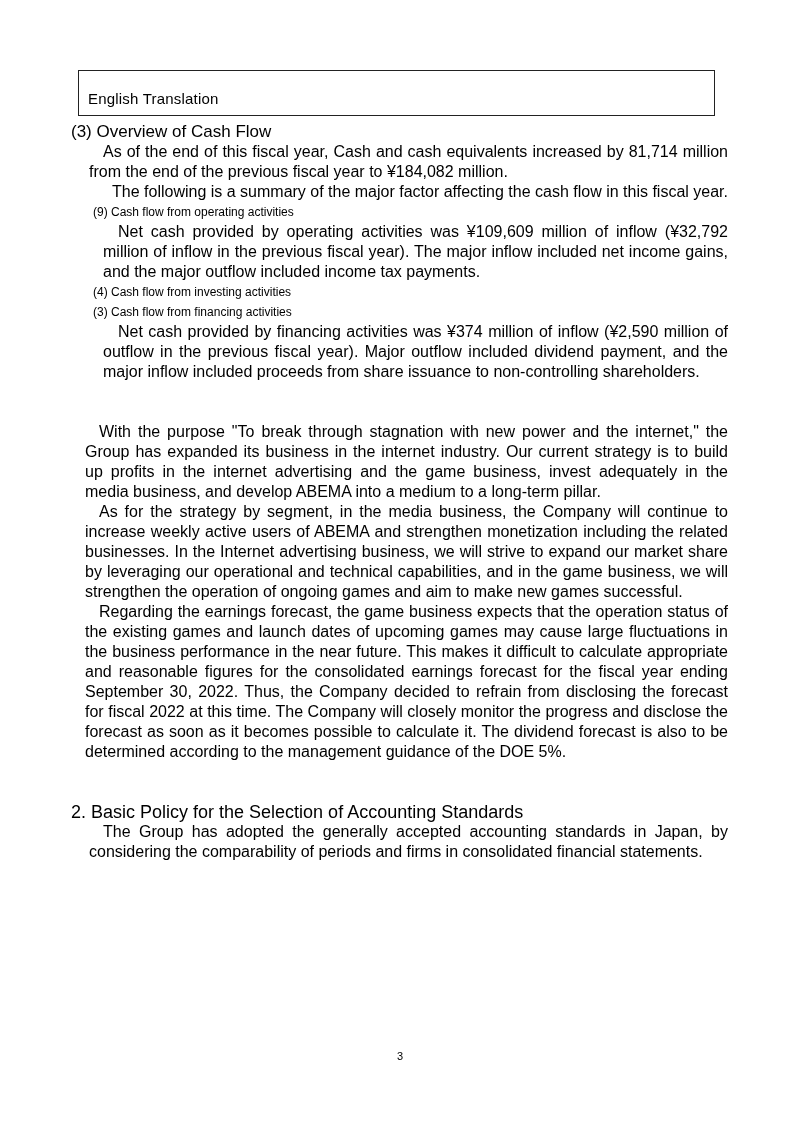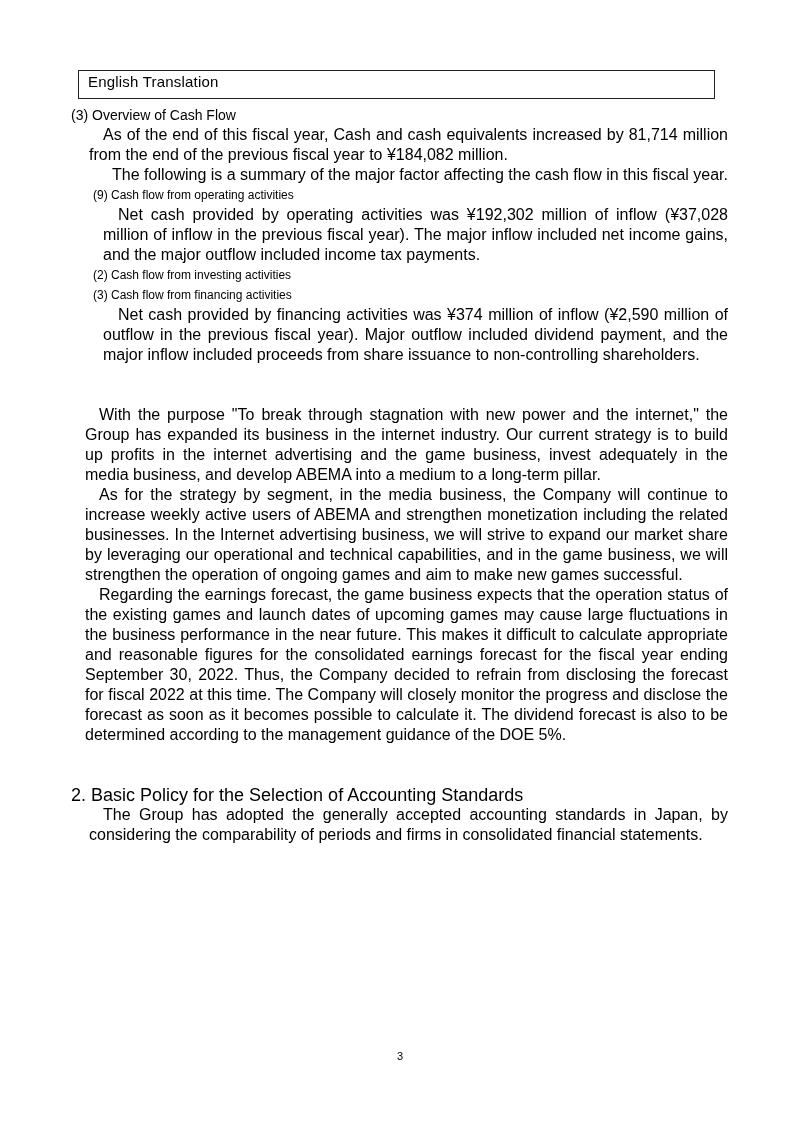--- a/index.html
+++ b/index.html
@@ -16,36 +16,36 @@
     margin: 0 auto;
     background: #ffffff;
     padding: 70px 72px 0 71px;
     overflow: hidden;
   }
   
   .trans-box {
     width: 637px;
     margin-left: 7px;
     border: 1.5px solid #222;
-    padding: 1px 9px 6px 9px;
+    padding: 18px 9px 6px 9px;
     margin-bottom: 6px;
   }
   .trans-title {
     font-size: 15px;
     line-height: 20px;
     letter-spacing: 0.2px;
   }
   .trans-note {
     font-size: 9.5px;
     line-height: 13px;
     white-space: nowrap;
   }
   
   .h-sub {
-    font-size: 14px;
+    font-size: 17px;
     line-height: 20px;
   }
   .h-main {
     font-size: 18px;
     line-height: 20px;
   }
   
   .body {
     font-size: 16px;
     line-height: 20px;
@@ -78,25 +78,25 @@
     <div class="trans-title">English Translation</div>
   </div>
 
   <div class="section">
     <div class="h-sub">(3) Overview of Cash Flow</div>
     <p class="body p-intro">As of the end of this fiscal year, Cash and cash equivalents increased by 81,714 million from the end of the previous fiscal year to ¥184,082 million.</p>
     <p class="body p-summary">The following is a summary of the major factor affecting the cash flow in this fiscal year.</p>
 
     <div class="cf-item">
       <div class="cf-head">(9) Cash flow from operating activities</div>
-      <p class="body cf-body">Net cash provided by operating activities was ¥192,302 million of inflow (¥37,028 million of inflow in the previous fiscal year). The major inflow included net income gains, and the major outflow included income tax payments.</p>
+      <p class="body cf-body">Net cash provided by operating activities was ¥109,609 million of inflow (¥32,792 million of inflow in the previous fiscal year). The major inflow included net income gains, and the major outflow included income tax payments.</p>
     </div>
 
     <div class="cf-item">
-      <div class="cf-head">(2) Cash flow from investing activities</div>
+      <div class="cf-head">(4) Cash flow from investing activities</div>
     </div>
 
     <div class="cf-item">
       <div class="cf-head">(3) Cash flow from financing activities</div>
       <p class="body cf-body">Net cash provided by financing activities was ¥374 million of inflow (¥2,590 million of outflow in the previous fiscal year). Major outflow included dividend payment, and the major inflow included proceeds from share issuance to non-controlling shareholders.</p>
     </div>
   </div>
 
   <div class="section section-gap">
     <p class="body p-forecast">With the purpose "To break through stagnation with new power and the internet," the Group has expanded its business in the internet industry. Our current strategy is to build up profits in the internet advertising and the game business, invest adequately in the media business, and develop ABEMA into a medium to a long-term pillar.</p>

